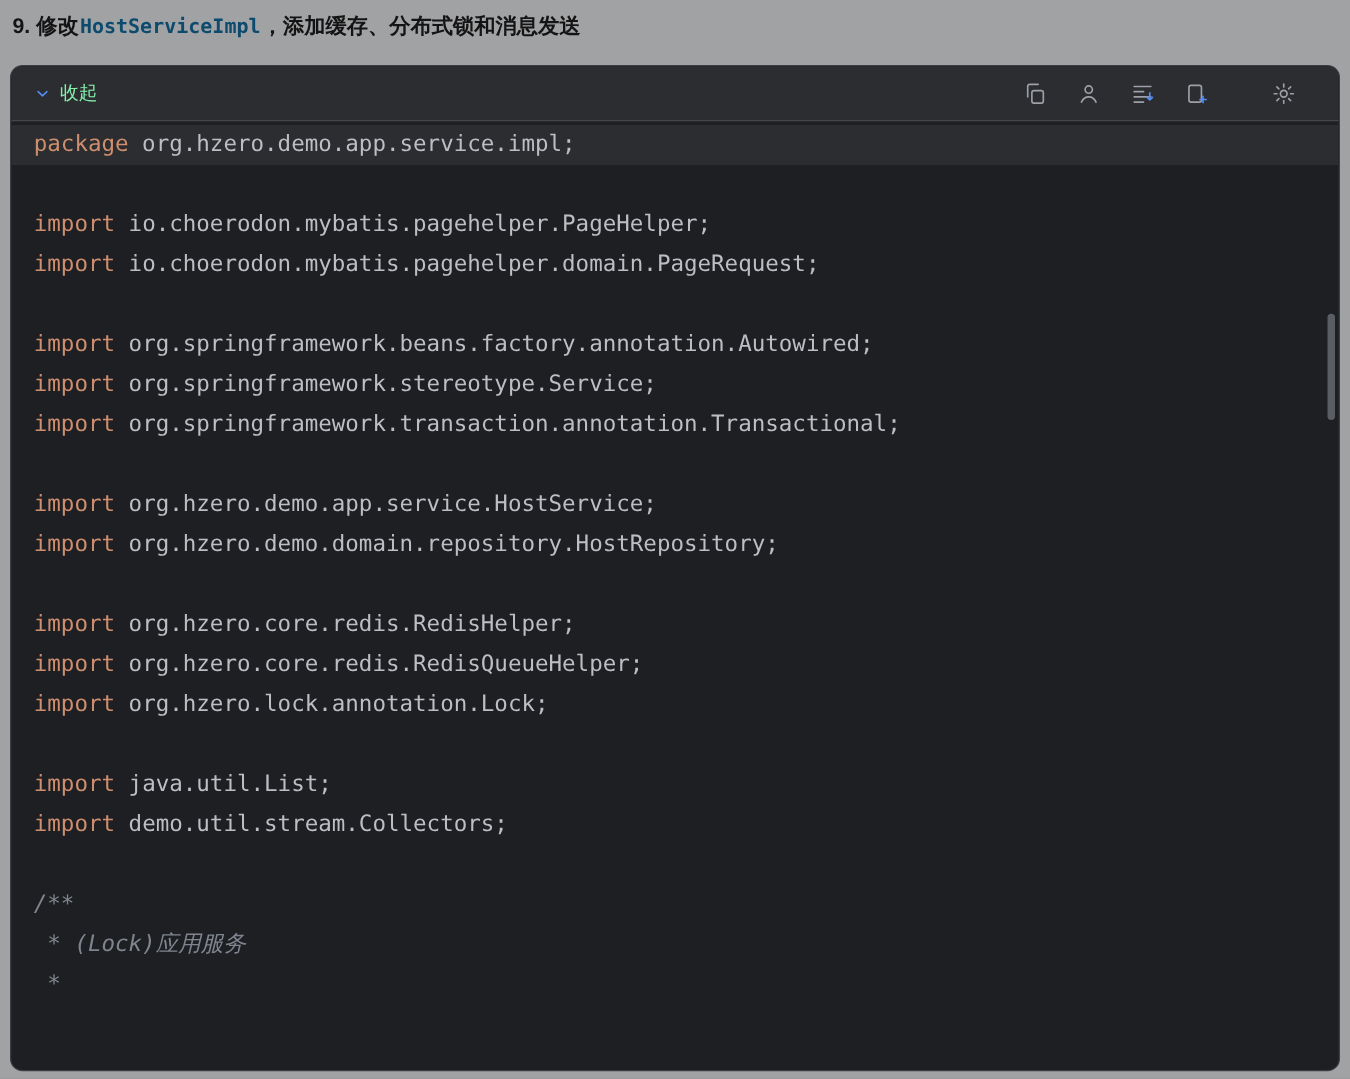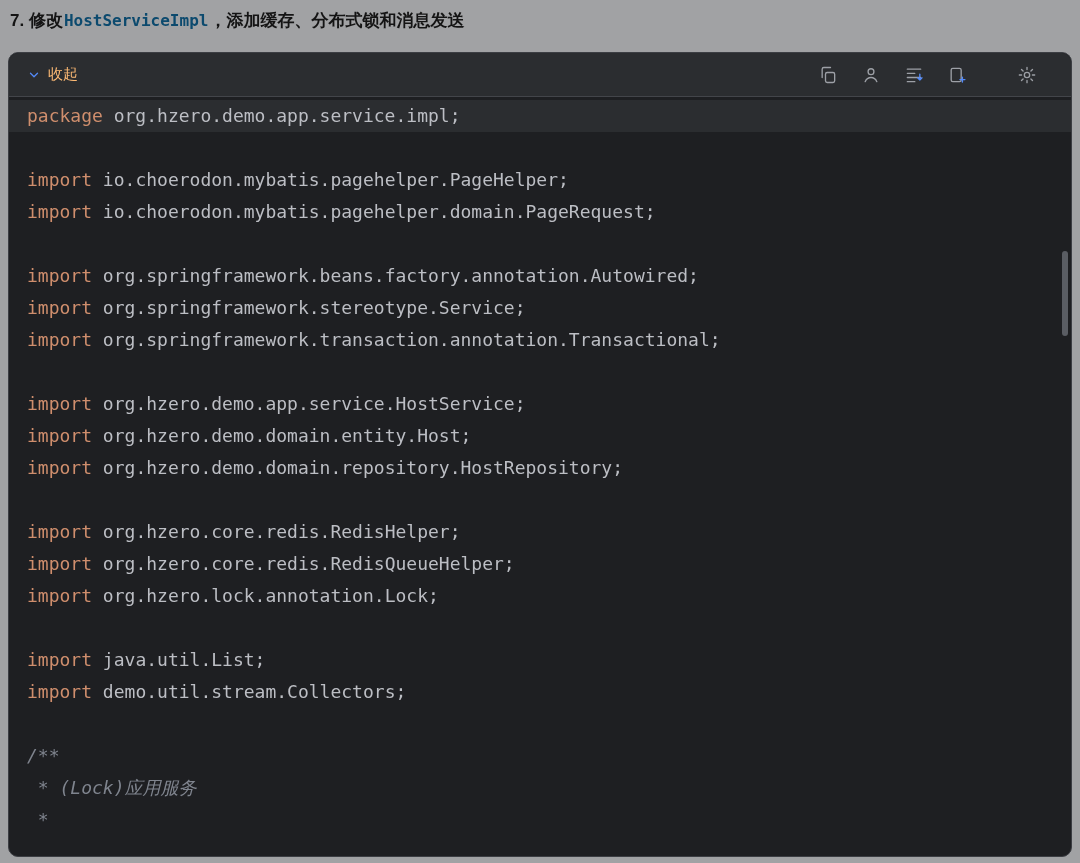--- a/index.html
+++ b/index.html
@@ -61,21 +61,21 @@
     display: flex;
     align-items: center;
     gap: 7px;
     cursor: pointer;
     background: none;
     border: none;
     padding: 0;
   }
   .collapse-label {
     font-size: 15px;
-    color: #fdba74;
+    color: #86efac;
     font-family: "Liberation Sans", "DejaVu Sans", sans-serif;
   }
   .toolbar {
     margin-left: auto;
     display: flex;
     align-items: center;
     gap: 19px;
   }
   .icon-btn {
     background: none;
@@ -122,21 +122,21 @@
     border-radius: 3px;
     cursor: pointer;
   }
 </style>
 </head>
 <body>
 
 <div class="page">
 
   <div class="top-heading">
-    <span>7. 修改</span>
+    <span>9. 修改</span>
       <code class="inline-code">HostServiceImpl</code>
       <span>，添加缓存、分布式锁和消息发送</span>
   </div>
 
   <div class="code-panel">
 
     <div class="panel-header">
       <button class="collapse-control">
         <span style="display:flex;">
           <svg width="14" height="14" viewBox="0 0 24 24" fill="none" stroke="#548af7" stroke-width="2.2" stroke-linecap="round" stroke-linejoin="round">
@@ -184,21 +184,20 @@
         <div class="code-line highlight"><span class="kw">package</span><span class="plain"> org.hzero.demo.app.service.impl;</span></div>
         <div class="code-line"></div>
         <div class="code-line"><span class="kw">import</span><span class="plain"> io.choerodon.mybatis.pagehelper.PageHelper;</span></div>
         <div class="code-line"><span class="kw">import</span><span class="plain"> io.choerodon.mybatis.pagehelper.domain.PageRequest;</span></div>
         <div class="code-line"></div>
         <div class="code-line"><span class="kw">import</span><span class="plain"> org.springframework.beans.factory.annotation.Autowired;</span></div>
         <div class="code-line"><span class="kw">import</span><span class="plain"> org.springframework.stereotype.Service;</span></div>
         <div class="code-line"><span class="kw">import</span><span class="plain"> org.springframework.transaction.annotation.Transactional;</span></div>
         <div class="code-line"></div>
         <div class="code-line"><span class="kw">import</span><span class="plain"> org.hzero.demo.app.service.HostService;</span></div>
-        <div class="code-line"><span class="kw">import</span><span class="plain"> org.hzero.demo.domain.entity.Host;</span></div>
         <div class="code-line"><span class="kw">import</span><span class="plain"> org.hzero.demo.domain.repository.HostRepository;</span></div>
         <div class="code-line"></div>
         <div class="code-line"><span class="kw">import</span><span class="plain"> org.hzero.core.redis.RedisHelper;</span></div>
         <div class="code-line"><span class="kw">import</span><span class="plain"> org.hzero.core.redis.RedisQueueHelper;</span></div>
         <div class="code-line"><span class="kw">import</span><span class="plain"> org.hzero.lock.annotation.Lock;</span></div>
         <div class="code-line"></div>
         <div class="code-line"><span class="kw">import</span><span class="plain"> java.util.List;</span></div>
         <div class="code-line"><span class="kw">import</span><span class="plain"> demo.util.stream.Collectors;</span></div>
         <div class="code-line"></div>
         <div class="code-line"><span class="comment">/**</span></div>

